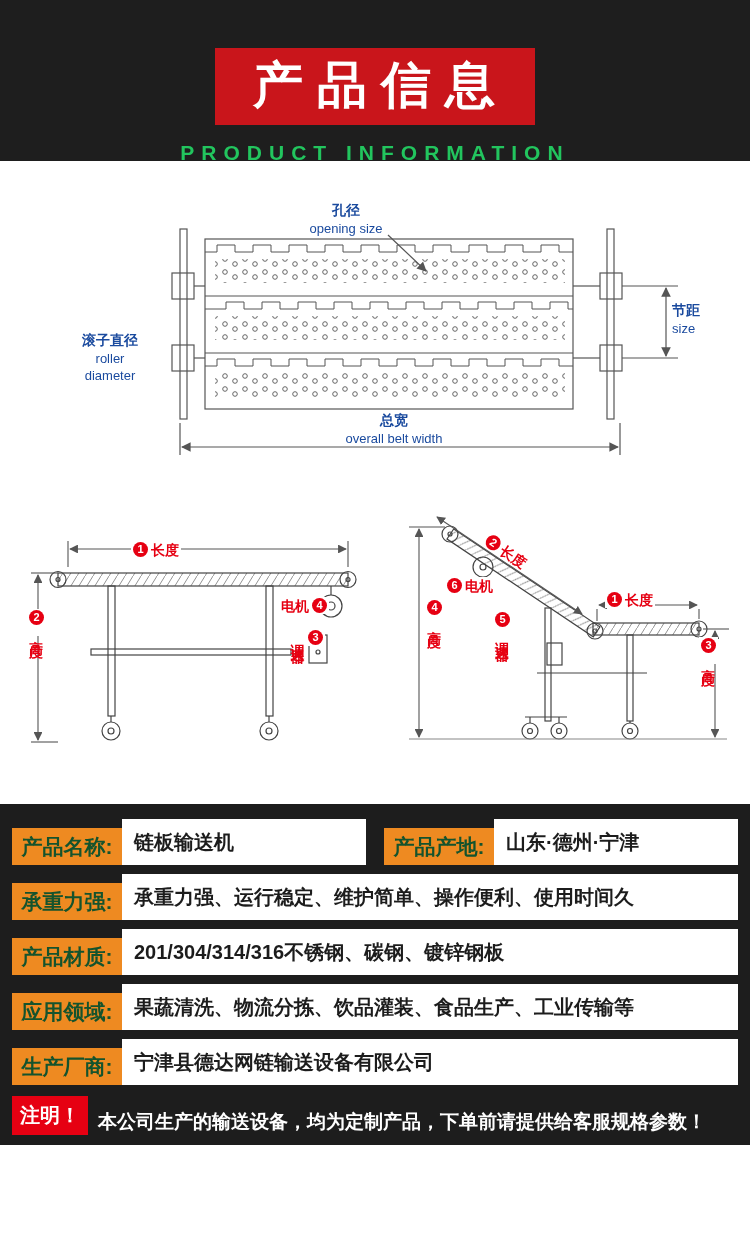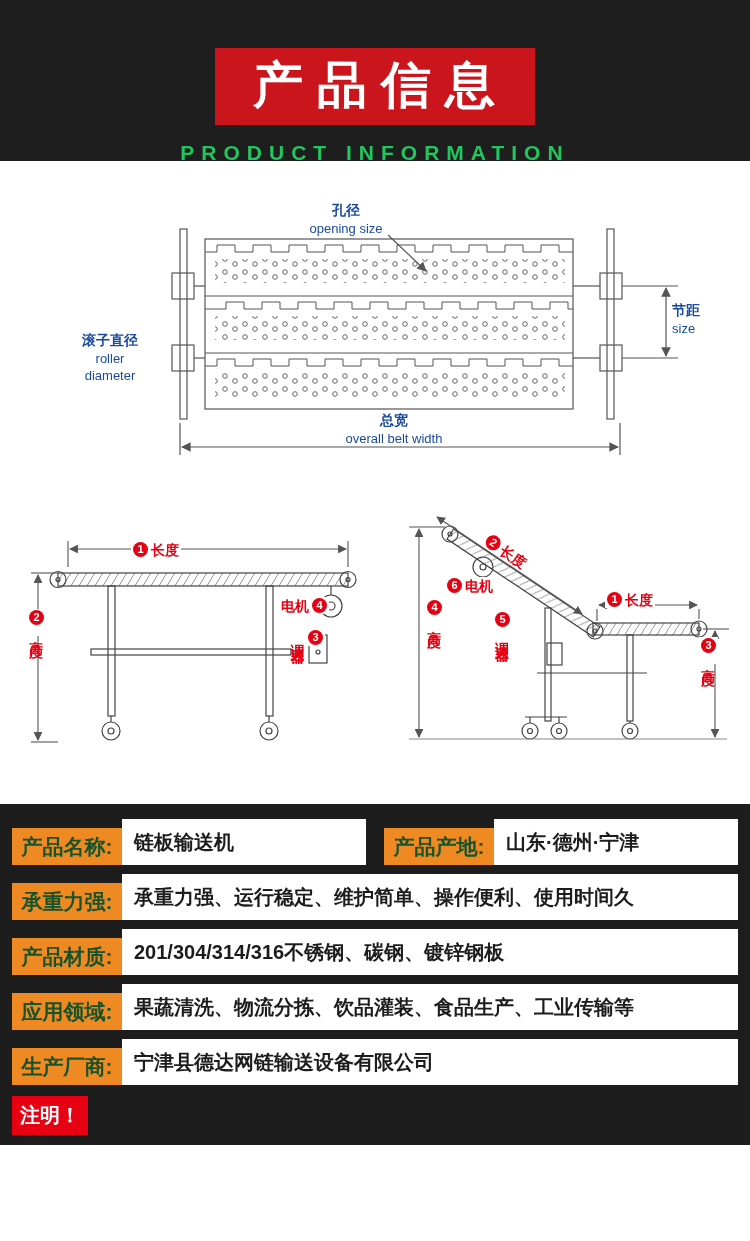--- a/index.html
+++ b/index.html
@@ -287,17 +287,18 @@
     <div class="irow">
       <div class="lab">应用领域:</div>
       <div class="val">果蔬清洗、物流分拣、饮品灌装、食品生产、工业传输等</div>
     </div>
     <div class="irow">
       <div class="lab">生产厂商:</div>
       <div class="val">宁津县德达网链输送设备有限公司</div>
     </div>
     <div class="note">
       <div class="nlab">注明！</div>
+      <div class="ntext">本公司生产的输送设备，均为定制产品，下单前请提供给客服规格参数！</div>
     </div>
   </div>
 
   <div class="footer"></div>
 </div>
 
 </body></html>

